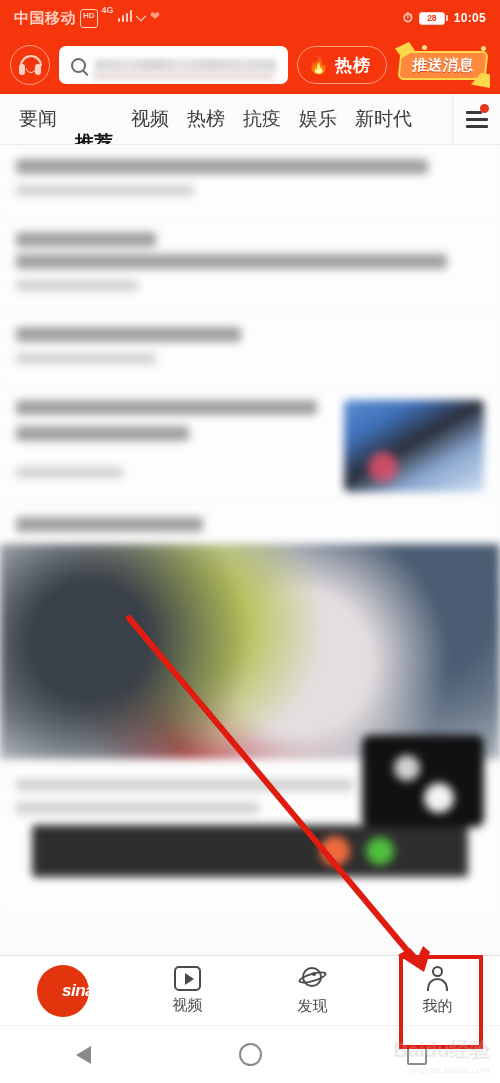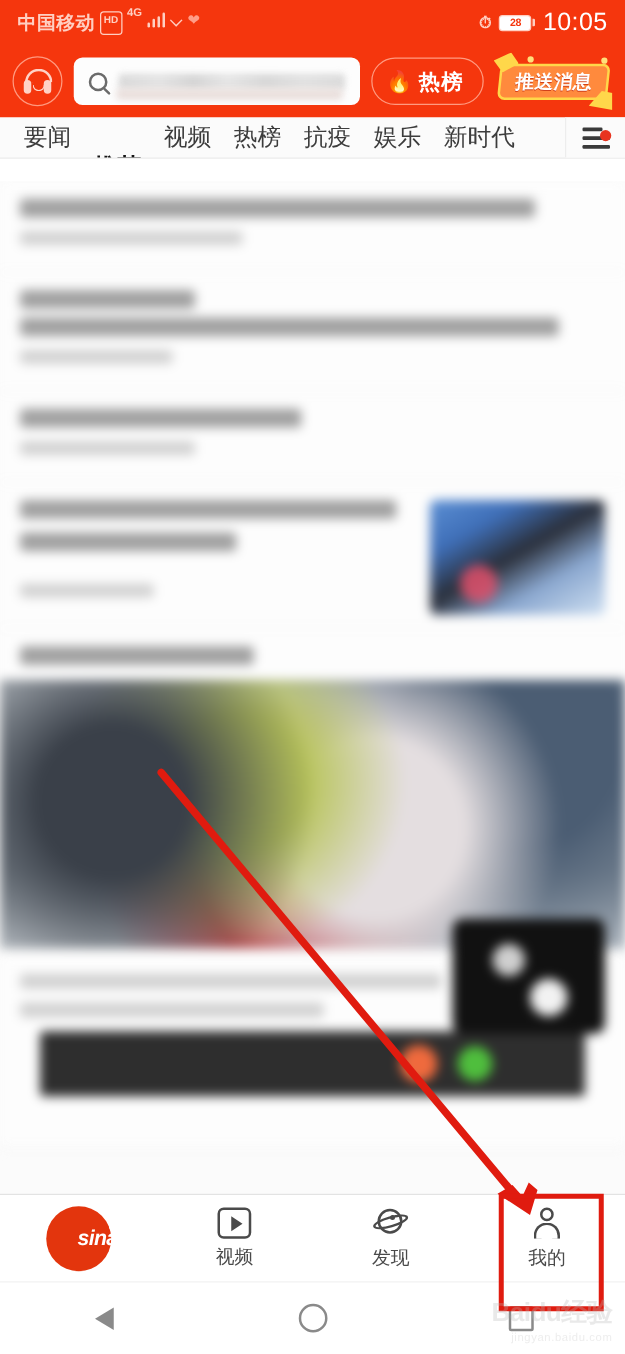--- a/index.html
+++ b/index.html
@@ -35,21 +35,21 @@
   .alarm-ic { font-size:13px; color:#ffcfc2; }
   .battery {
     display:flex; align-items:center;
   }
   .batt-body {
     border:1.5px solid #ffcfc2; border-radius:3px; width:26px; height:13px;
     font-size:8.5px; font-weight:bold; color:#F5360D; background:#ffffff;
     display:flex; align-items:center; justify-content:center; letter-spacing:-0.3px;
   }
   .batt-tip { width:2px; height:6px; background:#ffcfc2; border-radius:0 1px 1px 0; margin-left:1px;}
-  .clock { font-size:20px; color:#fff; font-weight:normal; letter-spacing:0.3px; }
+  .clock { font-size:12px; color:#fff; font-weight:bold; letter-spacing:0.3px; }
 
   
   .appheader {
     height:58px; background:#F5360D;
     display:flex; align-items:center; padding:0 10px; gap:9px;
   }
   .headphone-btn {
     width:40px; height:40px; border-radius:50%; border:1.6px solid #ff9a80;
     flex:0 0 40px; position:relative;
   }
@@ -101,21 +101,21 @@
     text-shadow:0 1px 0 #d1411a; transform:skewX(-6deg);
   }
   .pb-horn-l { position:absolute; left:-1px; top:-1px; width:20px; height:16px;
     background:#ffd74a; clip-path:polygon(0 40%,70% 0,100% 55%,35% 100%); }
   .pb-horn-r { position:absolute; right:0px; bottom:-1px; width:19px; height:17px;
     background:#ffd74a; clip-path:polygon(100% 20%,100% 100%,0 80%,55% 10%); }
   .pb-spark { position:absolute; width:5px; height:5px; background:#ffe07a; border-radius:50%; }
 
   
   .tabbar {
-    height:33px; background:#fbfbfb; display:flex; 
+    height:51px; background:#fbfbfb; display:flex; 
     border-bottom:1px solid #ececec; position:relative;gap:37px;
   }
   .tabs-scroll { flex:1 1 auto; display:flex; align-items:center; gap:0px;
     padding-left:10px; overflow:hidden; height:100%; }
   .tab {
     position:relative; height:100%; display:flex; flex-direction:column;
     align-items:center; justify-content:center; padding:0 9px;
     font-size:19px; color:#3c3c3c; white-space:nowrap;
   }
   .tab.active { font-weight:bold; color:#141414;margin-top:47px; }

